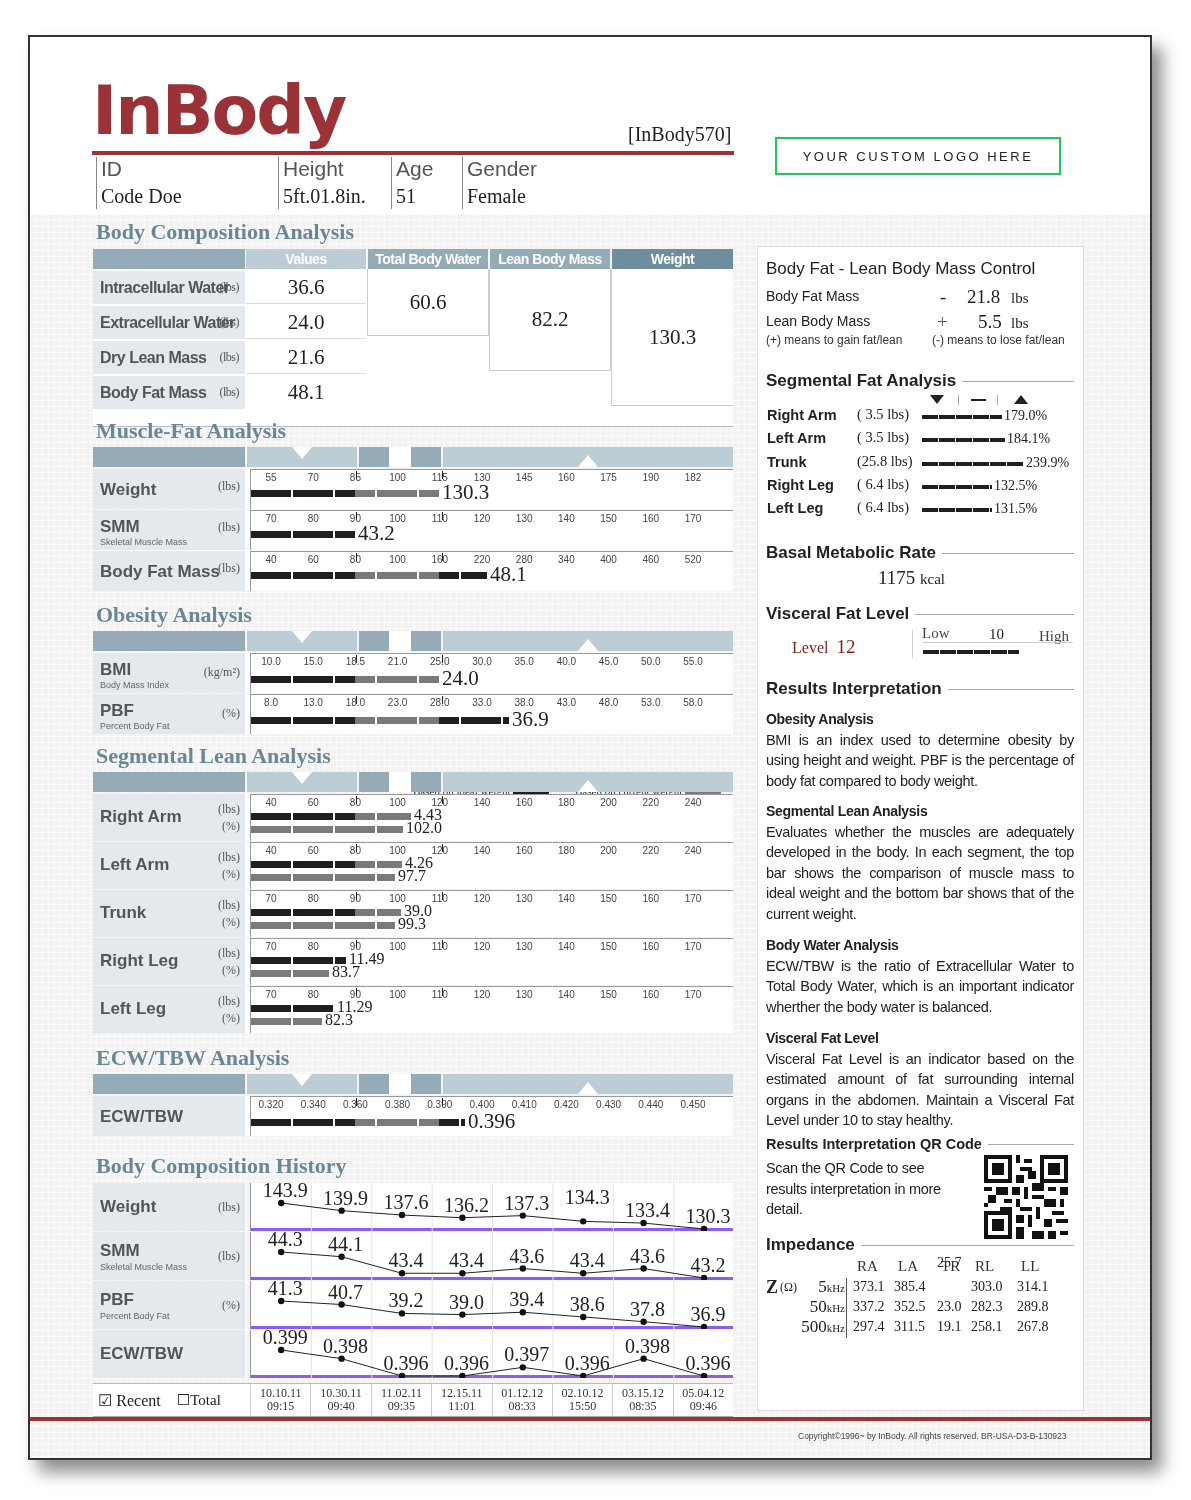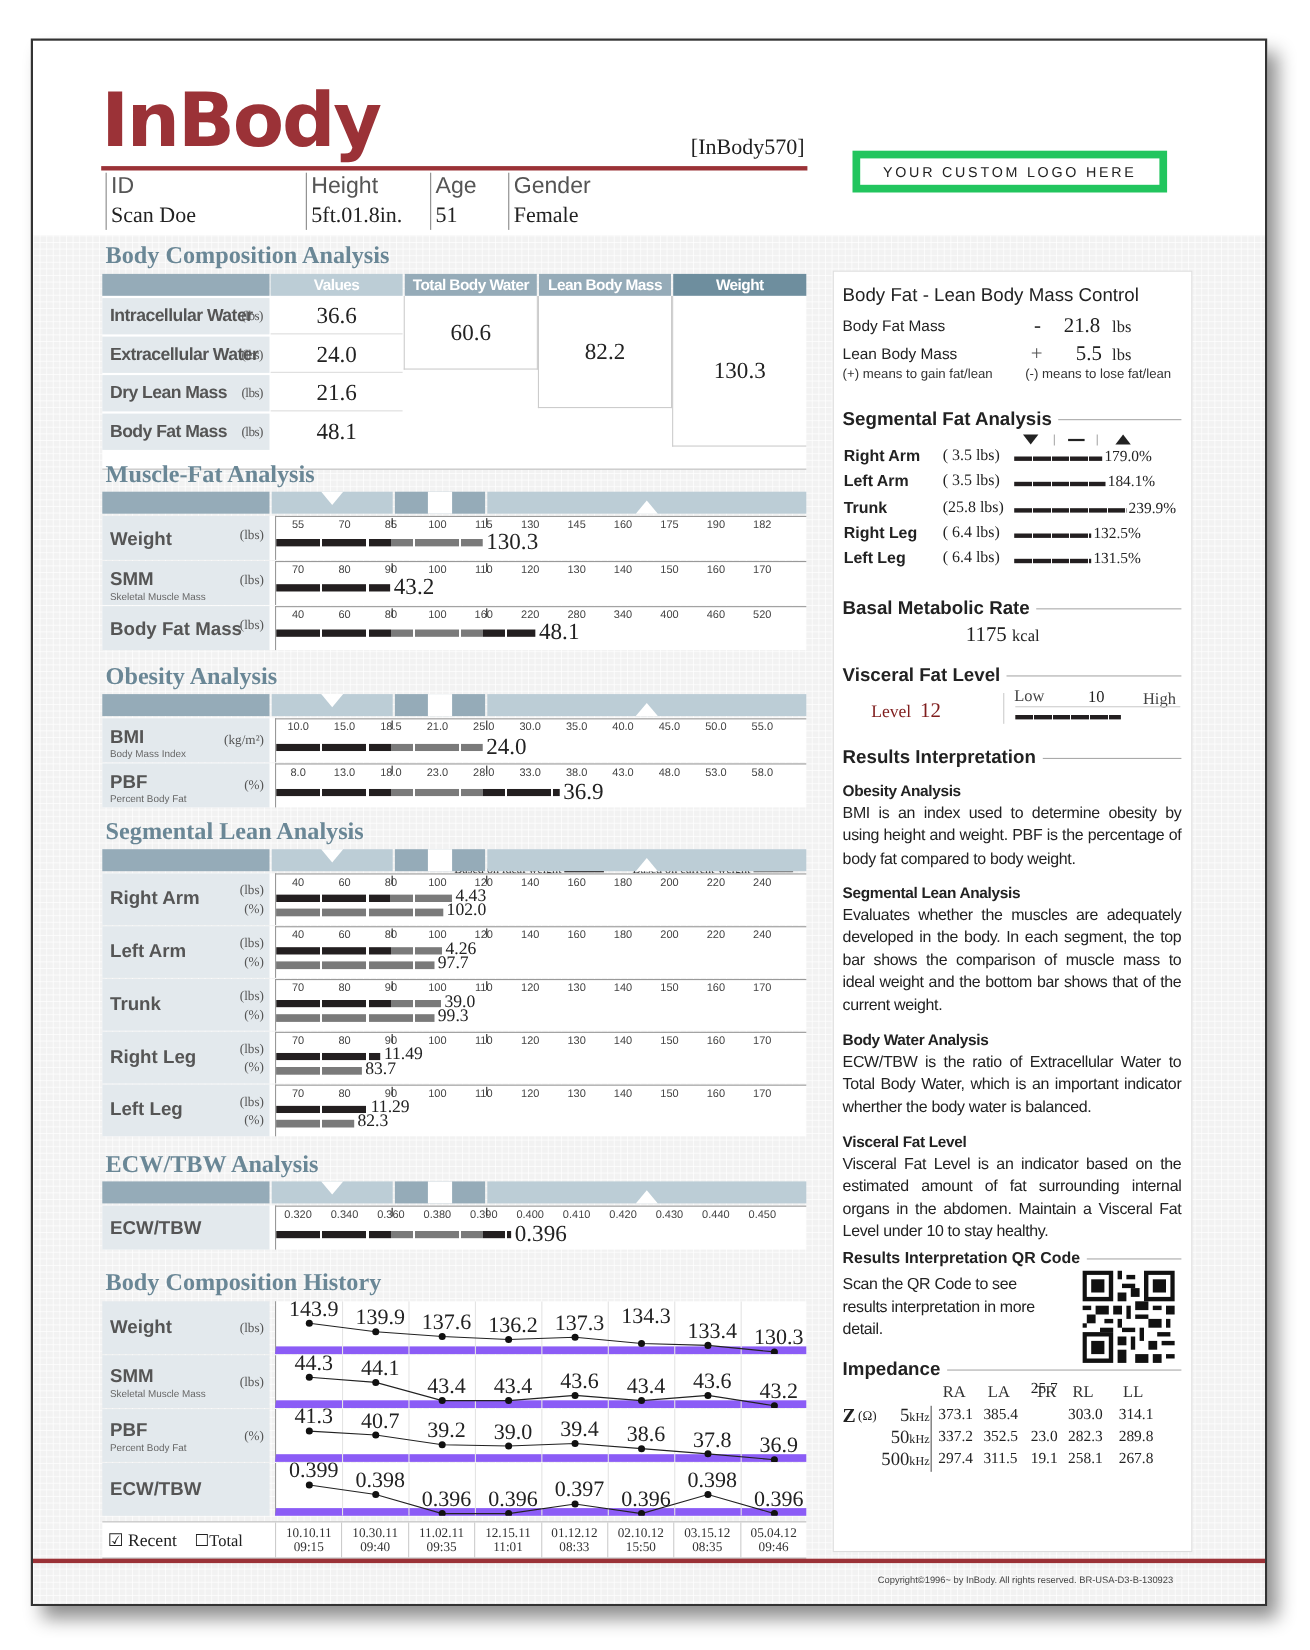--- a/index.html
+++ b/index.html
@@ -5,21 +5,21 @@
   * { box-sizing: border-box; margin: 0; padding: 0; }
   body { width: 1191px; height: 1500px; background: #ffffff; position: relative; font-family: "Liberation Sans", sans-serif; overflow: hidden; }
   .sheet { position: absolute; left: 28px; top: 35px; width: 1124px; height: 1425px; border: 2px solid #333; background: #fff; box-shadow: 10px 12px 16px rgba(0,0,0,0.45); }
   .grid-bg { position: absolute; left: 0; top: 177px; width: 1120px; height: 1244px;
     background-color: #f2f2f2;
     background-image: linear-gradient(rgba(255,255,255,0.7) 1px, transparent 1px), linear-gradient(90deg, rgba(255,255,255,0.7) 1px, transparent 1px);
     background-size: 6px 6px; }
   .logo { position: absolute; left: 62px; top: 40px; font-family: "DejaVu Sans", sans-serif; font-weight: bold; font-size: 68px; color: #9b3237; letter-spacing: -2px; line-height: 1; }
   .model { position: absolute; left: 598px; top: 86px; font-family: "Liberation Serif", serif; font-size: 20px; color: #222; }
   .redline-top { position: absolute; left: 62px; top: 114px; width: 642px; height: 4px; background: #9b3237; }
-  .custom-logo { position: absolute; left: 745px; top: 100px; width: 286px; height: 38px; border: 7px solid #22c55e; display: flex; align-items: center; justify-content: center; font-size: 13px; letter-spacing: 2.5px; color: #222; }
+  .custom-logo { position: absolute; left: 745px; top: 100px; width: 286px; height: 38px; border: 2px solid #22c55e; display: flex; align-items: center; justify-content: center; font-size: 13px; letter-spacing: 2.5px; color: #222; }
   .info { position: absolute; top: 120px; height: 52px; border-left: 1px solid #888; padding-left: 4px; }
   .info .lab { font-size: 21px; color: #555; }
   .info .val { font-family: "Liberation Serif", serif; font-size: 20px; color: #222; margin-top: 4px; }
 
   .sec-title { position: absolute; font-family: "Liberation Serif", serif; font-weight: bold; font-size: 22px; color: #6a8796; }
   .hdr-row { position: absolute; left: 63px; width: 640px; height: 20px; display: flex; }
   .hdr-row div { height: 20px; }
   .c-left { background: #95abb8; width: 152px; }
   .c-low { background: #bccdd6; width: 110px; margin-left: 2px; display: flex; align-items: center; justify-content: center; }
   .c-norm { background: #95abb8; width: 82px; margin-left: 2px; display: flex; align-items: center; justify-content: center; }
@@ -52,21 +52,21 @@
   .bar.gray { color: #7a7a7a; }
   .barval { position: absolute; font-family: "Liberation Serif", serif; color: #222; }
 
   .legend-s { position: absolute; top: 748px; font-family: "Liberation Serif", serif; font-size: 11px; color: #333; }
   .legend-s .sw { display: inline-block; width: 36px; height: 4px; vertical-align: middle; margin-left: 3px; }
 
   
   .hist { position: absolute; left: 63px; top: 1146px; width: 640px; }
   .hrow { position: relative; height: 49px; }
   .hrow .lblcell { position: absolute; left: 0; top: 0; width: 152px; height: 48px; background: #e3e9ed; }
-  .hrow .plot { position: absolute; left: 157px; right: 0; top: 0; height: 48px; background: #fff; border-left: 1px solid #999; border-bottom: 7px solid #8b5cf6; }
+  .hrow .plot { position: absolute; left: 157px; right: 0; top: 0; height: 48px; background: #fff; border-left: 1px solid #999; border-bottom: 3px solid #8b5cf6; }
   .hrow svg { position: absolute; left: 0; top: 0; }
   .hval { position: absolute; font-family: "Liberation Serif", serif; font-size: 20px; color: #222; transform: translateX(-50%); }
   .dates { position: absolute; top: 200px; left: 0; width: 640px; height: 34px; display: flex; border-top: 1px solid #bbb; border-bottom: 1px solid #aaa; background: #fff; }
   .dates .opt { width: 152px; font-family: "Liberation Serif", serif; font-size: 16px; display: flex; align-items: center; gap: 16px; padding-left: 5px; color: #222; }
   .dates .d { flex: 1; font-family: "Liberation Serif", serif; font-size: 12px; text-align: center; line-height: 13px; border-left: 1px solid #ccc; padding-top: 3px; color: #333; }
 
   
   .rpanel { position: absolute; left: 727px; top: 210px; width: 327px; height: 1165px; background: #fff; border: 1px solid #ddd; }
   .rp { position: absolute; left: 737px; font-size: 14px; color: #222; }
   .rh { position: absolute; left: 737px; font-size: 17px; font-weight: bold; color: #222; display: flex; align-items: center; width: 308px; }
@@ -91,21 +91,21 @@
 
   <div class="logo">InBody</div>
   <div class="model">[InBody570]</div>
   <div class="redline-top"></div>
   <div class="custom-logo">
       <span>YOUR CUSTOM LOGO HERE</span>
     </div>
 
   <div class="info" style="left:66px;width:180px">
       <div class="lab">ID</div>
-      <div class="val">Scan Doe</div>
+      <div class="val">Code Doe</div>
     </div>
   <div class="info" style="left:248px;width:108px">
       <div class="lab">Height</div>
       <div class="val">5ft.01.8in.</div>
     </div>
   <div class="info" style="left:361px;width:70px">
       <div class="lab">Age</div>
       <div class="val">51</div>
     </div>
   <div class="info" style="left:432px;width:72px">

